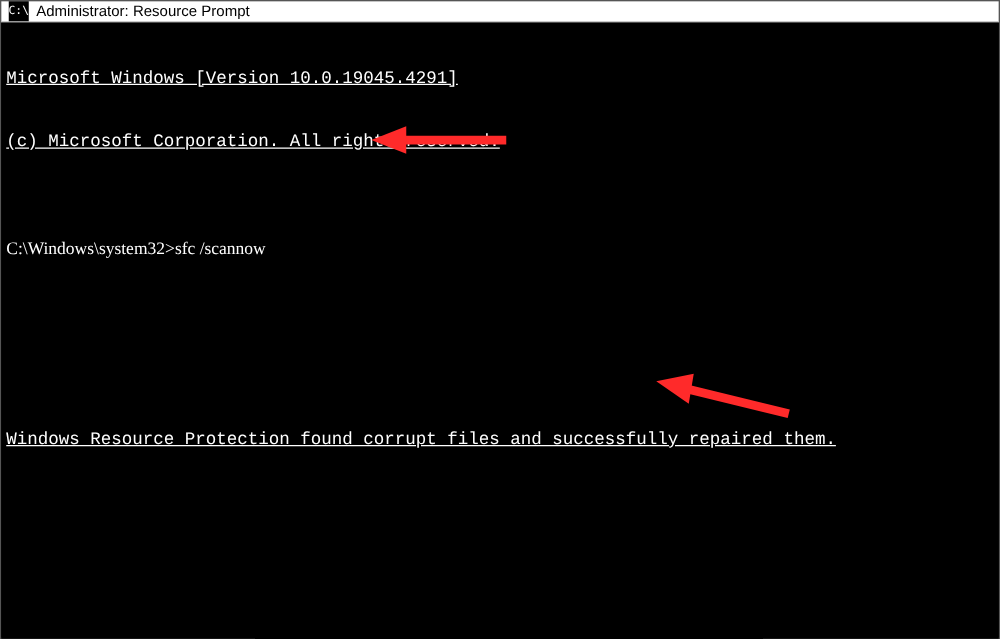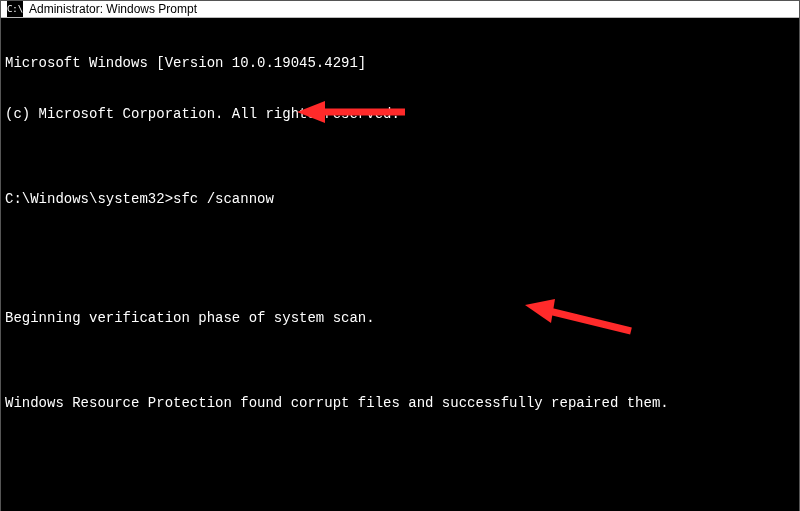--- a/index.html
+++ b/index.html
@@ -46,47 +46,46 @@
     flex: 1;
     background: #000;
     color: #fff;
     font-family: "NSimSun","SimSun","Courier New",monospace;
     font-size: 14px;
     line-height: 17px;
     padding: 3px 4px;
     white-space: pre-wrap;
     position: relative;
   }
-  .term-line { white-space: pre-wrap; }
-  .prompt-line { white-space: nowrap; }
+  .term-line { white-space: pre-wrap; text-decoration: underline; }
+  .prompt-line { white-space: nowrap; font-family: Liberation Serif, serif; }
   .arrow {
     position: absolute;
     pointer-events: none;
   }
   .arrow svg { display: block; }
 </style>
 </head>
 <body>
 
 <div class="window">
   <div class="titlebar">
     <div class="titlebar-icon">
       <span>C:\</span>
     </div>
-    <span>Administrator: Windows Prompt</span>
+    <span>Administrator: Resource Prompt</span>
   </div>
 
   <div class="terminal">
     <div class="term-line">Microsoft Windows [Version 10.0.19045.4291]</div>
     <div class="term-line">(c) Microsoft Corporation. All rights reserved.</div>
     <div class="term-line"></div>
     <div class="prompt-line"><span>C:\Windows\system32&gt;</span><span>sfc /scannow</span></div>
     <div class="term-line"></div>
     <div class="term-line"></div>
-    <div class="term-line">Beginning verification phase of system scan.</div>
     <div class="term-line"></div>
     <div class="term-line">Windows Resource Protection found corrupt files and successfully repaired them.</div>
     
     
     
     <div class="term-line"></div>
     
 
     
     <div class="arrow" style="left:296px; top:47px;">

